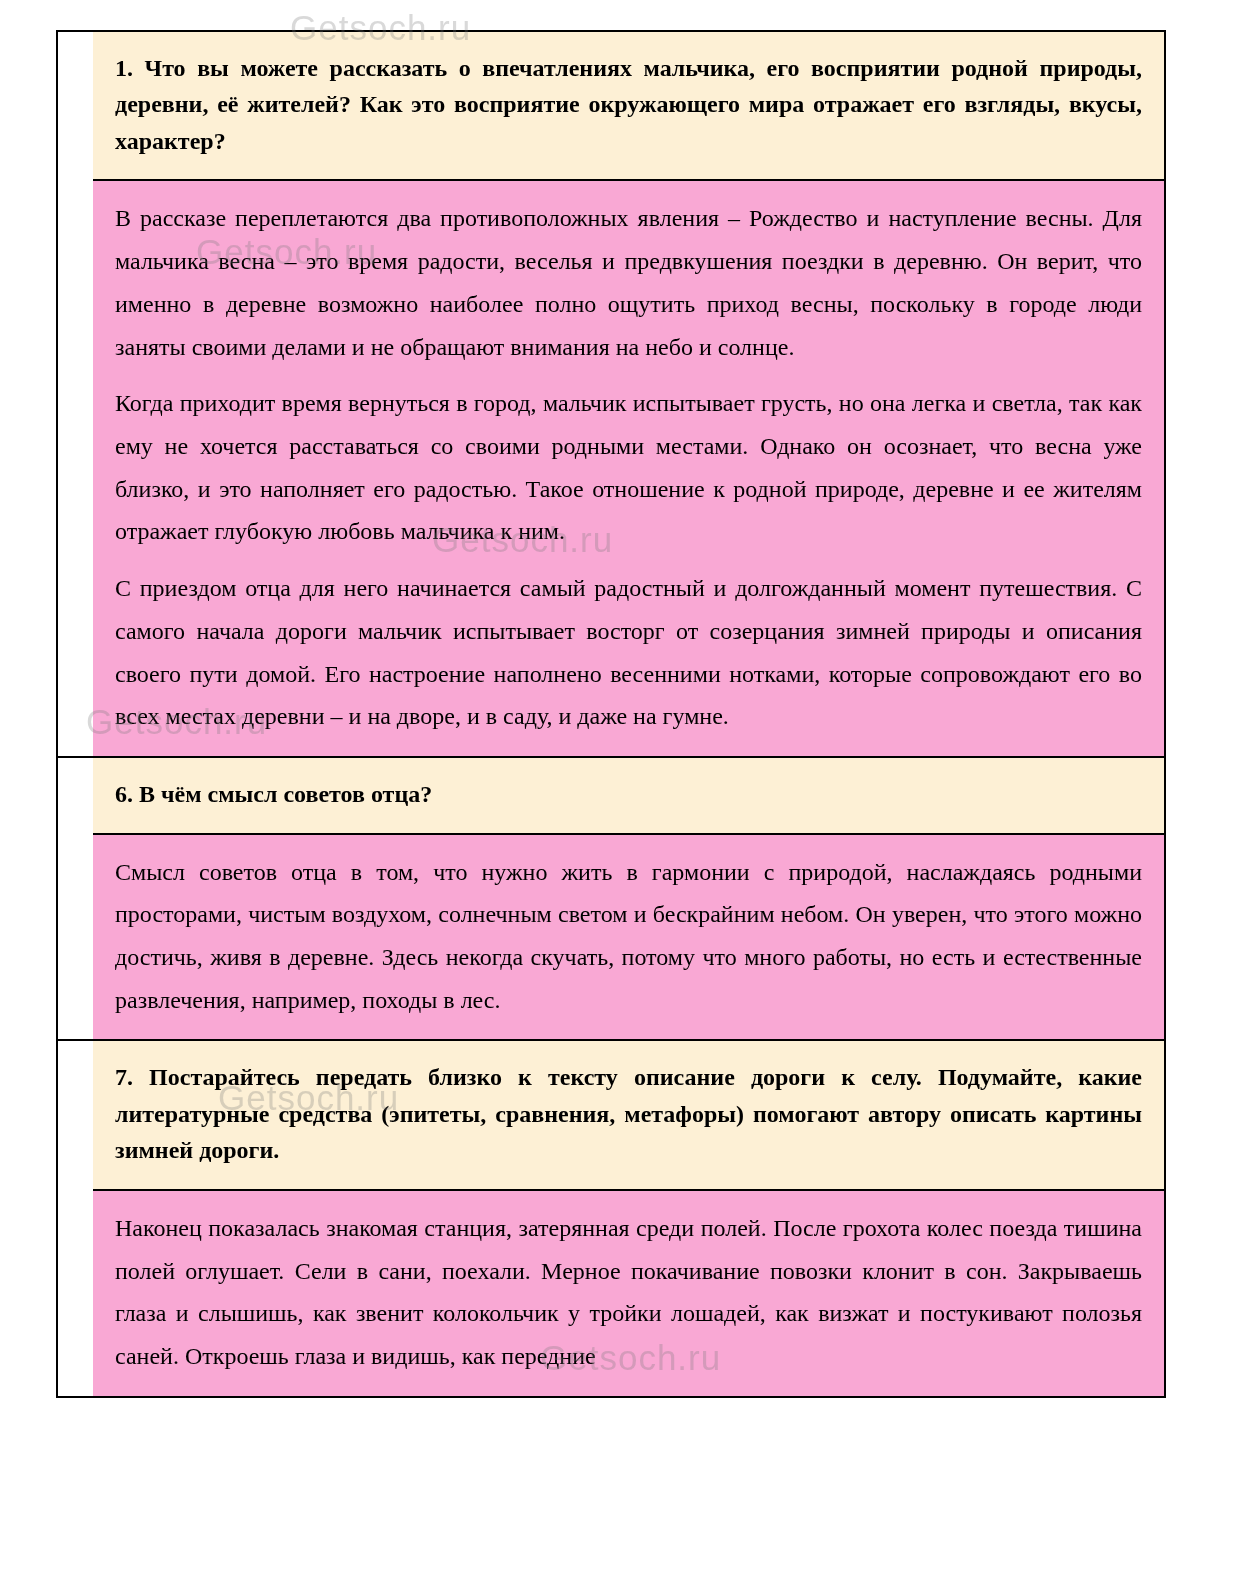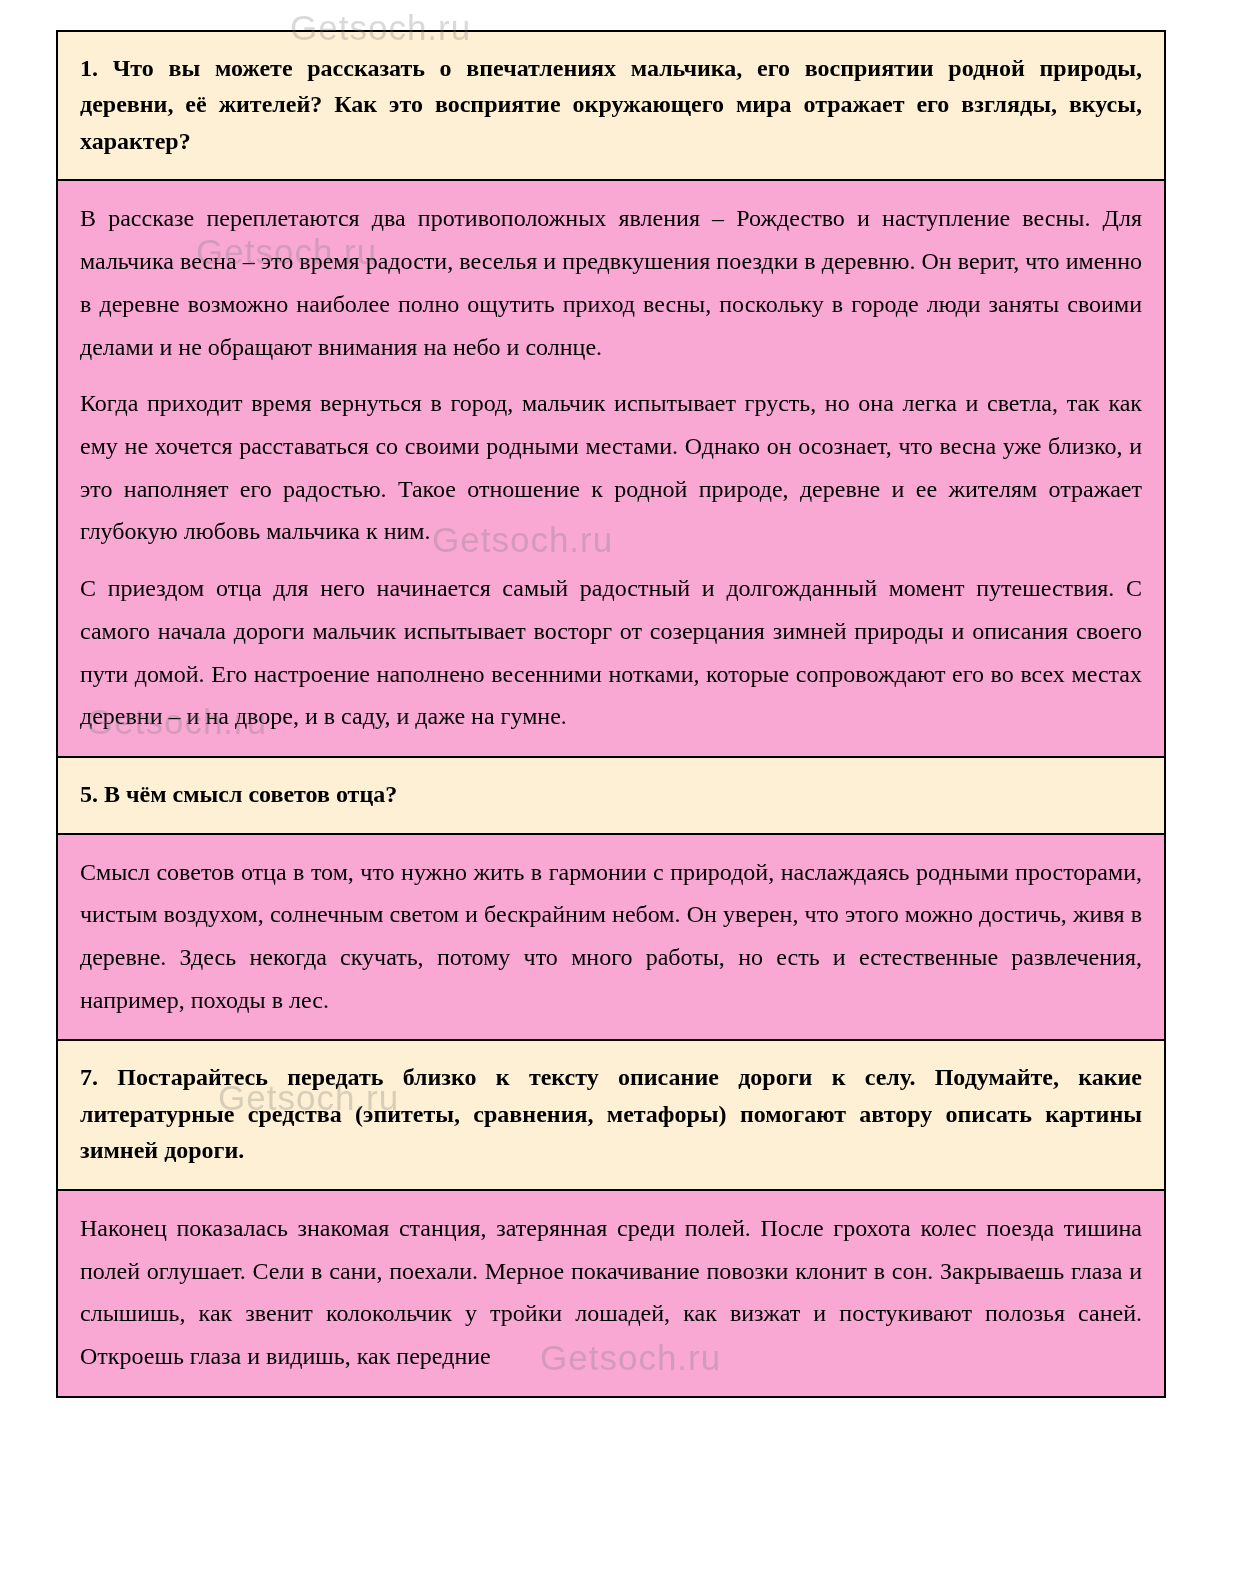--- a/index.html
+++ b/index.html
@@ -20,20 +20,21 @@
     left: 56px;
     top: 30px;
     width: 1110px;
     border: 2px solid #000000;
     box-sizing: border-box;
     background: #ffffff;
   }
 
   .qa-block {
     border-bottom: 2px solid #000000;
+    padding-left: 35px;
   }
   .qa-block:last-child {
     border-bottom: none;
   }
 
   .question {
     background: #fdf0d5;
     padding: 18px 22px 20px 22px;
     font-weight: bold;
     font-size: 24px;
@@ -86,21 +87,21 @@
   <div class="qa-block">
     <div class="question">1. Что вы можете рассказать о впечатлениях мальчика, его восприятии родной природы, деревни, её жителей? Как это восприятие окружающего мира отражает его взгляды, вкусы, характер?</div>
     <div class="answer">
       <p>В рассказе переплетаются два противоположных явления – Рождество и наступление весны. Для мальчика весна – это время радости, веселья и предвкушения поездки в деревню. Он верит, что именно в деревне возможно наиболее полно ощутить приход весны, поскольку в городе люди заняты своими делами и не обращают внимания на небо и солнце.</p>
       <p>Когда приходит время вернуться в город, мальчик испытывает грусть, но она легка и светла, так как ему не хочется расставаться со своими родными местами. Однако он осознает, что весна уже близко, и это наполняет его радостью. Такое отношение к родной природе, деревне и ее жителям отражает глубокую любовь мальчика к ним.</p>
       <p>С приездом отца для него начинается самый радостный и долгожданный момент путешествия. С самого начала дороги мальчик испытывает восторг от созерцания зимней природы и описания своего пути домой. Его настроение наполнено весенними нотками, которые сопровождают его во всех местах деревни – и на дворе, и в саду, и даже на гумне.</p>
     </div>
   </div>
 
   <div class="qa-block">
-    <div class="question">5. В чём смысл советов отца?</div>
+    <div class="question">6. В чём смысл советов отца?</div>
     <div class="answer">
       <p>Смысл советов отца в том, что нужно жить в гармонии с природой, наслаждаясь родными просторами, чистым воздухом, солнечным светом и бескрайним небом. Он уверен, что этого можно достичь, живя в деревне. Здесь некогда скучать, потому что много работы, но есть и естественные развлечения, например, походы в лес.</p>
     </div>
   </div>
 
   <div class="qa-block">
     <div class="question">7. Постарайтесь передать близко к тексту описание дороги к селу. Подумайте, какие литературные средства (эпитеты, сравнения, метафоры) помогают автору описать картины зимней дороги.</div>
     <div class="answer">
       <p>Наконец показалась знакомая станция, затерянная среди полей. После грохота колес поезда тишина полей оглушает. Сели в сани, поехали. Мерное покачивание повозки клонит в сон. Закрываешь глаза и слышишь, как звенит колокольчик у тройки лошадей, как визжат и постукивают полозья саней. Откроешь глаза и видишь, как передние</p>
     </div>

